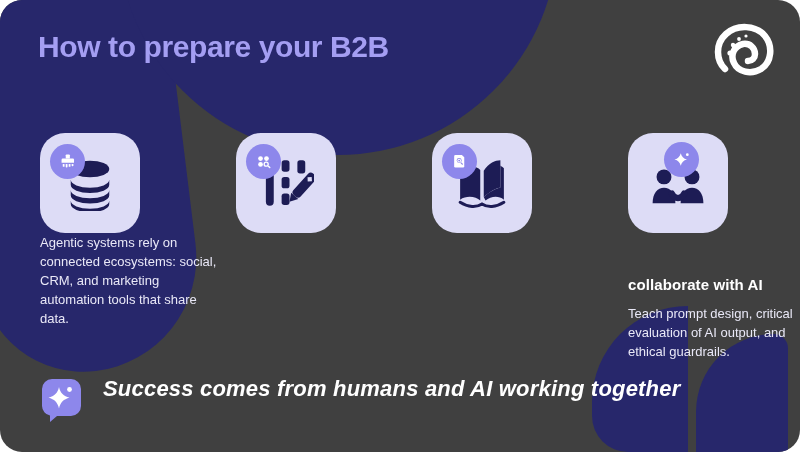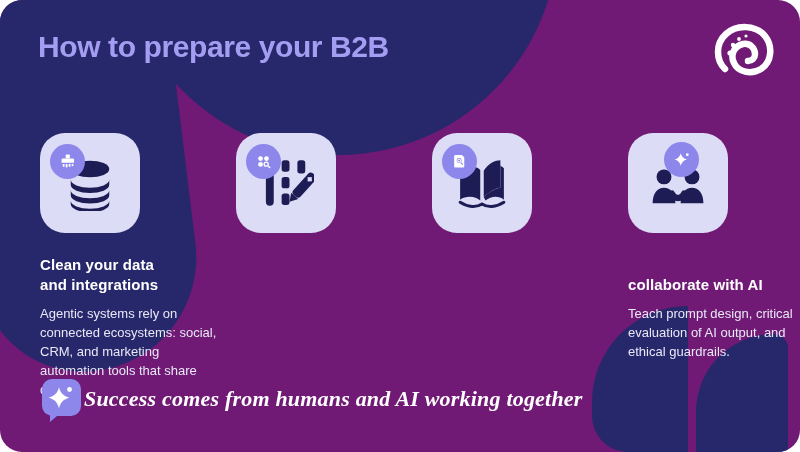--- a/index.html
+++ b/index.html
@@ -1,18 +1,18 @@
 <!DOCTYPE html>
 <html><head>
 <meta charset="utf-8">
 <style>
   html,body{margin:0;padding:0;background:#ffffff;}
   .canvas{
     position:relative;width:800px;height:452px;overflow:hidden;
-    background:#701a75;border-radius:22px;
+    background:#404040;border-radius:22px;
     font-family:"Liberation Sans", sans-serif;
   }
   
   .blob{position:absolute;background:#27276b;z-index:0;}
   .blob-leaf{
     left:-34px;top:-58px;width:218px;height:430px;
     border-radius:6px 190px 210px 190px;transform:rotate(-7deg);
   }
   .blob-circle{
     left:118px;top:-285px;width:440px;height:440px;border-radius:50%;
@@ -57,21 +57,21 @@
     margin:22px 0 9px 0;letter-spacing:0.1px;
   }
   .card p{
     color:#e9e8f7;font-size:13px;line-height:19px;font-weight:400;margin:0;
     max-width:178px;
   }
   .card p strong{font-weight:700;color:#ffffff;}
 
   
   .banner{
-    position:absolute;left:38px;top:376px;display:flex;align-items:center;font-family:Liberation Serif, serif;
+    position:absolute;left:38px;top:376px;display:flex;gap:19px;
   }
   .banner-icon{width:46px;height:46px;flex:0 0 auto;}
   .banner-text{
     color:#ffffff;font-size:22px;font-weight:700;font-style:italic;
     letter-spacing:0.2px;
   }
 </style>
 </head>
 <body>
 
@@ -116,24 +116,20 @@
                 <rect x="13" y="4" width="7" height="7" rx="1.5"></rect>
                 <path d="M8 11 h17 a2 2 0 0 1 2 2 v5 h-21 v-5 a2 2 0 0 1 2-2 z"></path>
                 <rect x="8" y="20" width="3" height="5" rx="1.2"></rect>
                 <rect x="13" y="20" width="3" height="6" rx="1.2"></rect>
                 <rect x="18" y="20" width="3" height="5" rx="1.2"></rect>
                 <rect x="23" y="20" width="3" height="4" rx="1.2"></rect>
               </g>
             </svg>
           </div>
         </div>
-        <h3>
-          <span>Clean your data</span><br>
-          <span>and integrations</span>
-        </h3>
         <p>Agentic systems rely on connected ecosystems: social, CRM, and marketing automation tools that share data.</p>
       </div>
 
       <div class="card">
         <div class="tile">
           <svg class="glyph" width="56" height="56" viewBox="0 0 64 64">
             <g fill="#1d1c55">
               <rect x="9" y="6" width="9" height="52" rx="4.5"></rect>
               <rect x="27" y="6" width="9" height="13" rx="3"></rect>
               <rect x="27" y="25" width="9" height="13" rx="3"></rect>

